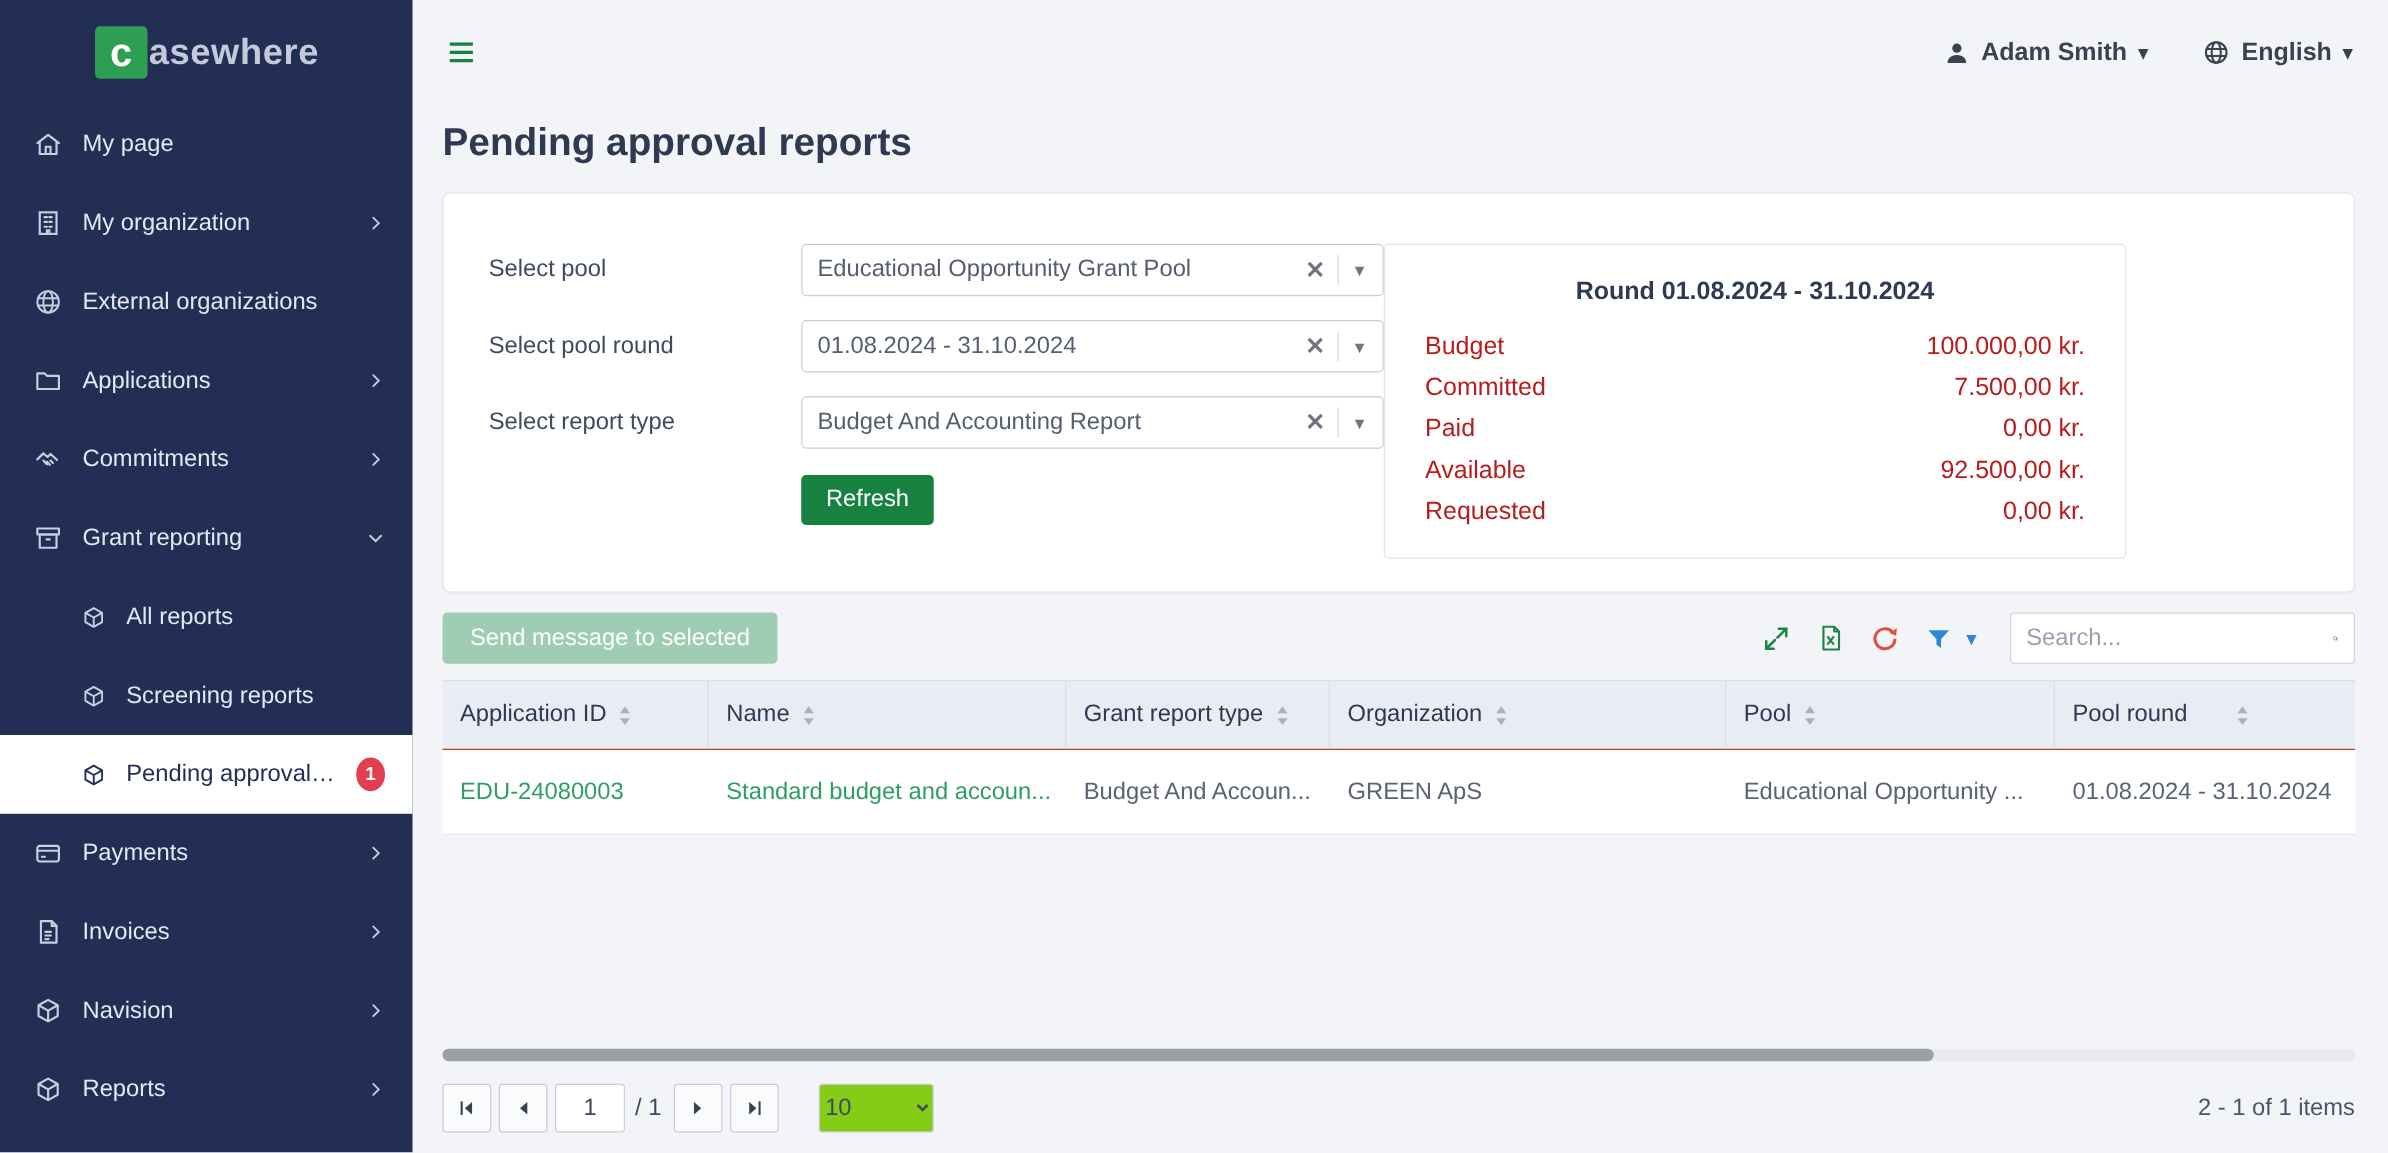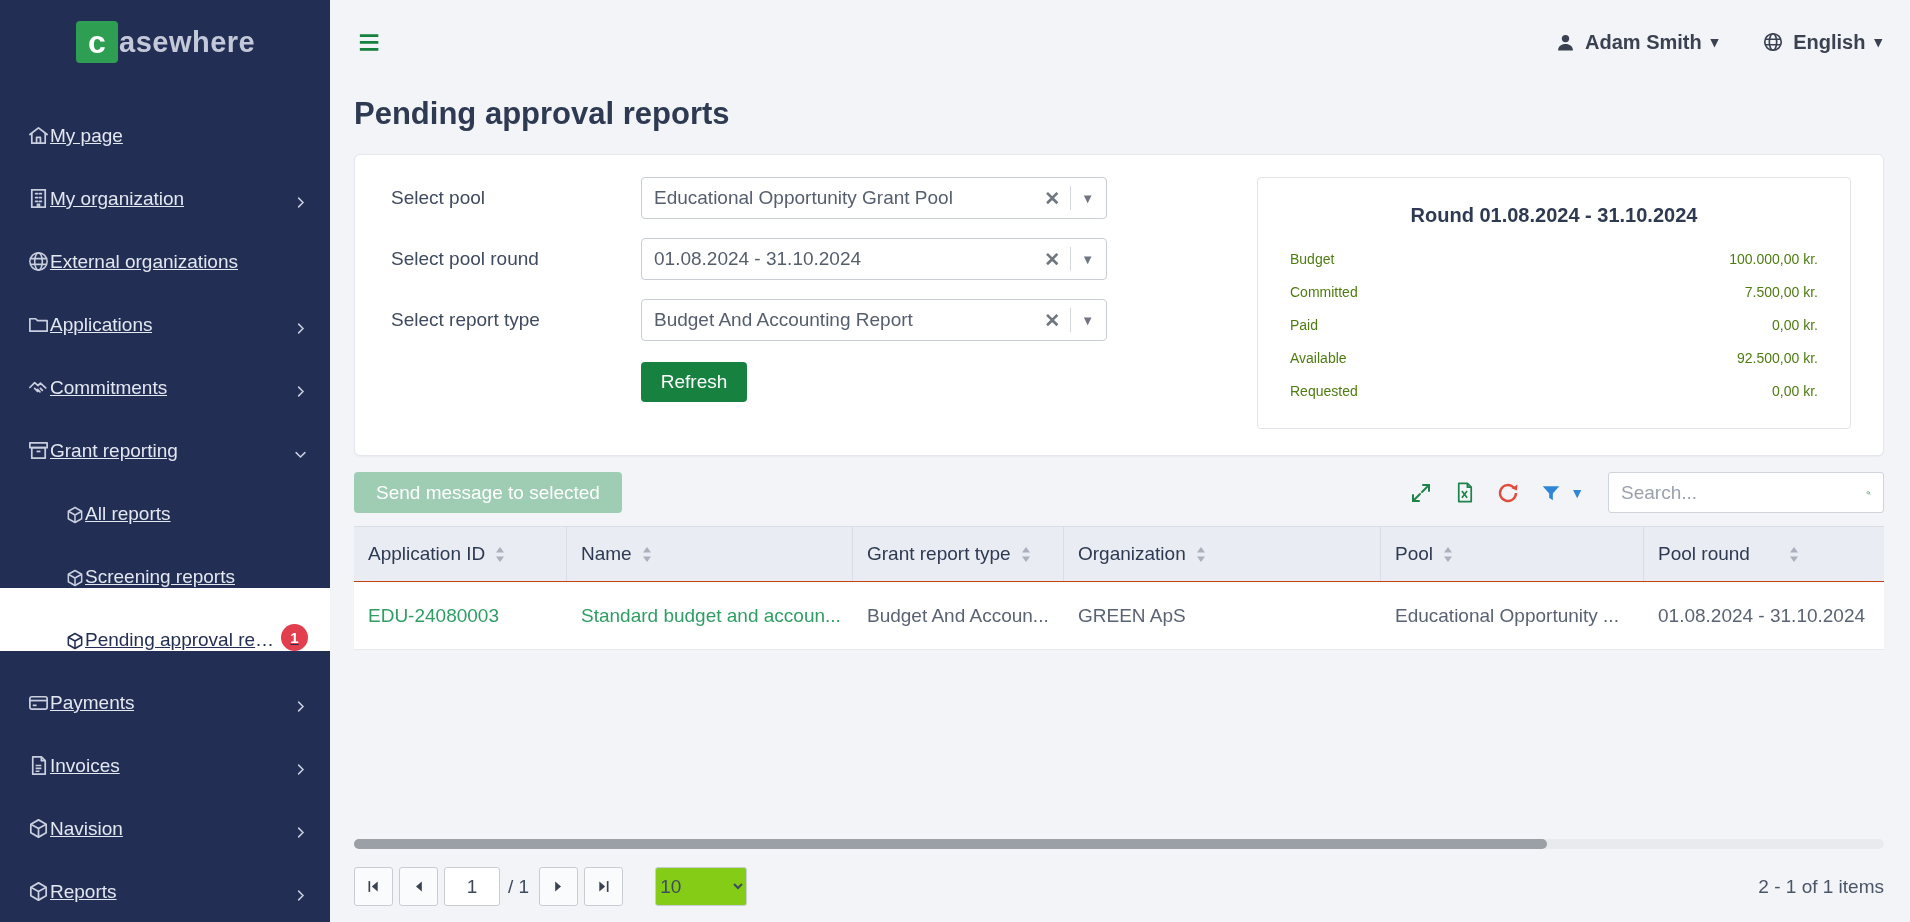--- a/index.html
+++ b/index.html
@@ -9,57 +9,57 @@
     background:#f2f4f8;
     display:flex;
     color:#3f4a5f;
   }
   
   .sidebar { width:330px; min-width:330px; height:100%; background:#232e55; color:#dfe3ee; display:flex; flex-direction:column; }
   .logo { height:84px; display:flex; align-items:center; padding-left:76px; }
   .logo-tile { width:42px; height:42px; background:#2e9e52; border-radius:4px; display:flex; align-items:center; justify-content:center;
                color:#fff; font-size:32px; font-weight:bold; line-height:1; }
   .logo-rest { font-size:29px; color:#c3c9d8; font-weight:bold; letter-spacing:.5px; margin-left:1px; }
-  .nav-item { height:63px; display:flex; align-items:flex-end; padding:0 22px 0 26px; font-size:19px; cursor:pointer; color:#e3e7f0;text-decoration:underline; }
+  .nav-item { height:63px; display:flex; align-items:center; padding:0 22px 0 26px; gap:16px; font-size:19px; cursor:pointer; color:#e3e7f0; }
   .nav-item .nicon { width:24px; height:24px; flex-shrink:0; color:#c9cfde; display:flex; align-items:center; justify-content:center; }
   .nav-item .chev { margin-left:auto; color:#c9cfde; display:flex; }
   .nav-sub { padding-left:64px; }
   .nav-sub .nicon { width:21px; height:21px; }
   .nav-active { background:#ffffff; color:#232e55; }
   .nav-active .nicon { color:#232e55; }
   .badge { margin-left:auto; background:#e33e4d; color:#fff; width:27px; height:27px; border-radius:50%;
            display:flex; align-items:center; justify-content:center; font-size:15px; font-weight:bold; }
   .nav-label { white-space:nowrap; overflow:hidden; text-overflow:ellipsis; }
   
   .main { flex:1; min-width:0; display:flex; flex-direction:column; }
   .topbar { height:84px; display:flex; align-items:center; padding:0 28px; }
   .hamburger { color:#17813f; font-size:38px; font-weight:bold; line-height:1; cursor:pointer; }
   .top-right { margin-left:auto; display:flex; align-items:center; gap:44px; }
   .top-group { display:flex; align-items:center; gap:9px; font-size:20px; color:#3a4150; font-weight:bold; cursor:pointer; }
   .caret { font-size:15px; color:#3a4150; }
   .content { flex:1; padding:0 26px 0 24px; display:flex; flex-direction:column; min-height:0; }
   .page-title { font-size:31px; font-weight:bold; color:#2d3a52; margin:12px 0 22px; }
   
   .filter-card { background:#fff; border:1px solid #e4e7ee; border-radius:6px; box-shadow:0 1px 2px rgba(0,0,0,.04);
-                 padding:22px 32px 26px 36px; display:flex; justify-content:space-between; }
+                 padding:40px 32px 26px 36px; display:flex; justify-content:flex-start; }
   .filter-form { display:flex; flex-direction:column; }
   .filter-row { display:flex; align-items:center; margin-bottom:19px; }
   .filter-label { width:250px; font-size:19px; color:#3f4a5f; }
   .select-box { width:466px; height:42px; background:#fff; border:1px solid #c9cdd6; border-radius:4px;
                 display:flex; align-items:center; padding:0 12px; cursor:pointer; }
   .select-value { font-size:19px; color:#555e6e; flex:1; white-space:nowrap; overflow:hidden; text-overflow:ellipsis; }
   .select-clear { color:#6f7682; font-size:19px; font-weight:bold; padding:0 10px; }
   .select-sep { width:1px; height:24px; background:#d4d7de; }
   .select-caret { color:#6f7682; font-size:13px; padding-left:10px; }
   .refresh-btn { margin-left:250px; width:106px; height:40px; background:#17813f; color:#fff; border:none; border-radius:4px;
                  font-size:19px; font-family:inherit; cursor:pointer; margin-top:2px; }
   
   .summary-box { width:594px; border:1px solid #e0e3ea; border-radius:4px; padding:26px 32px 20px; align-self:flex-start; }
   .summary-title { text-align:center; font-size:20px; font-weight:bold; color:#2d3a52; margin-bottom:16px; }
-  .summary-row { display:flex; justify-content:space-between; font-size:14px; color:#4d7c0f; line-height:33px; }
+  .summary-row { display:flex; justify-content:space-between; font-size:20px; color:#b91c1c; line-height:33px; }
   
   .toolbar-row { display:flex; align-items:center; margin-top:16px; }
   .send-btn { height:41px; padding:0 22px; background:#9fcdb4; color:#fff; border:none; border-radius:4px;
               font-size:19px; font-family:inherit; cursor:default; }
   .tools { margin-left:auto; display:flex; align-items:center; gap:20px; }
   .icon-btn { background:none; border:none; padding:0; cursor:pointer; display:flex; align-items:center; }
   .filter-split { display:flex; align-items:center; gap:8px; }
   .search-box { width:276px; height:41px; background:#fff; border:1px solid #cfd3db; border-radius:3px;
                 display:flex; align-items:center; padding:0 12px; margin-left:4px; }
   .search-box input { border:none; outline:none; flex:1; font-size:19px; font-family:inherit; color:#3f4a5f; background:transparent; }

